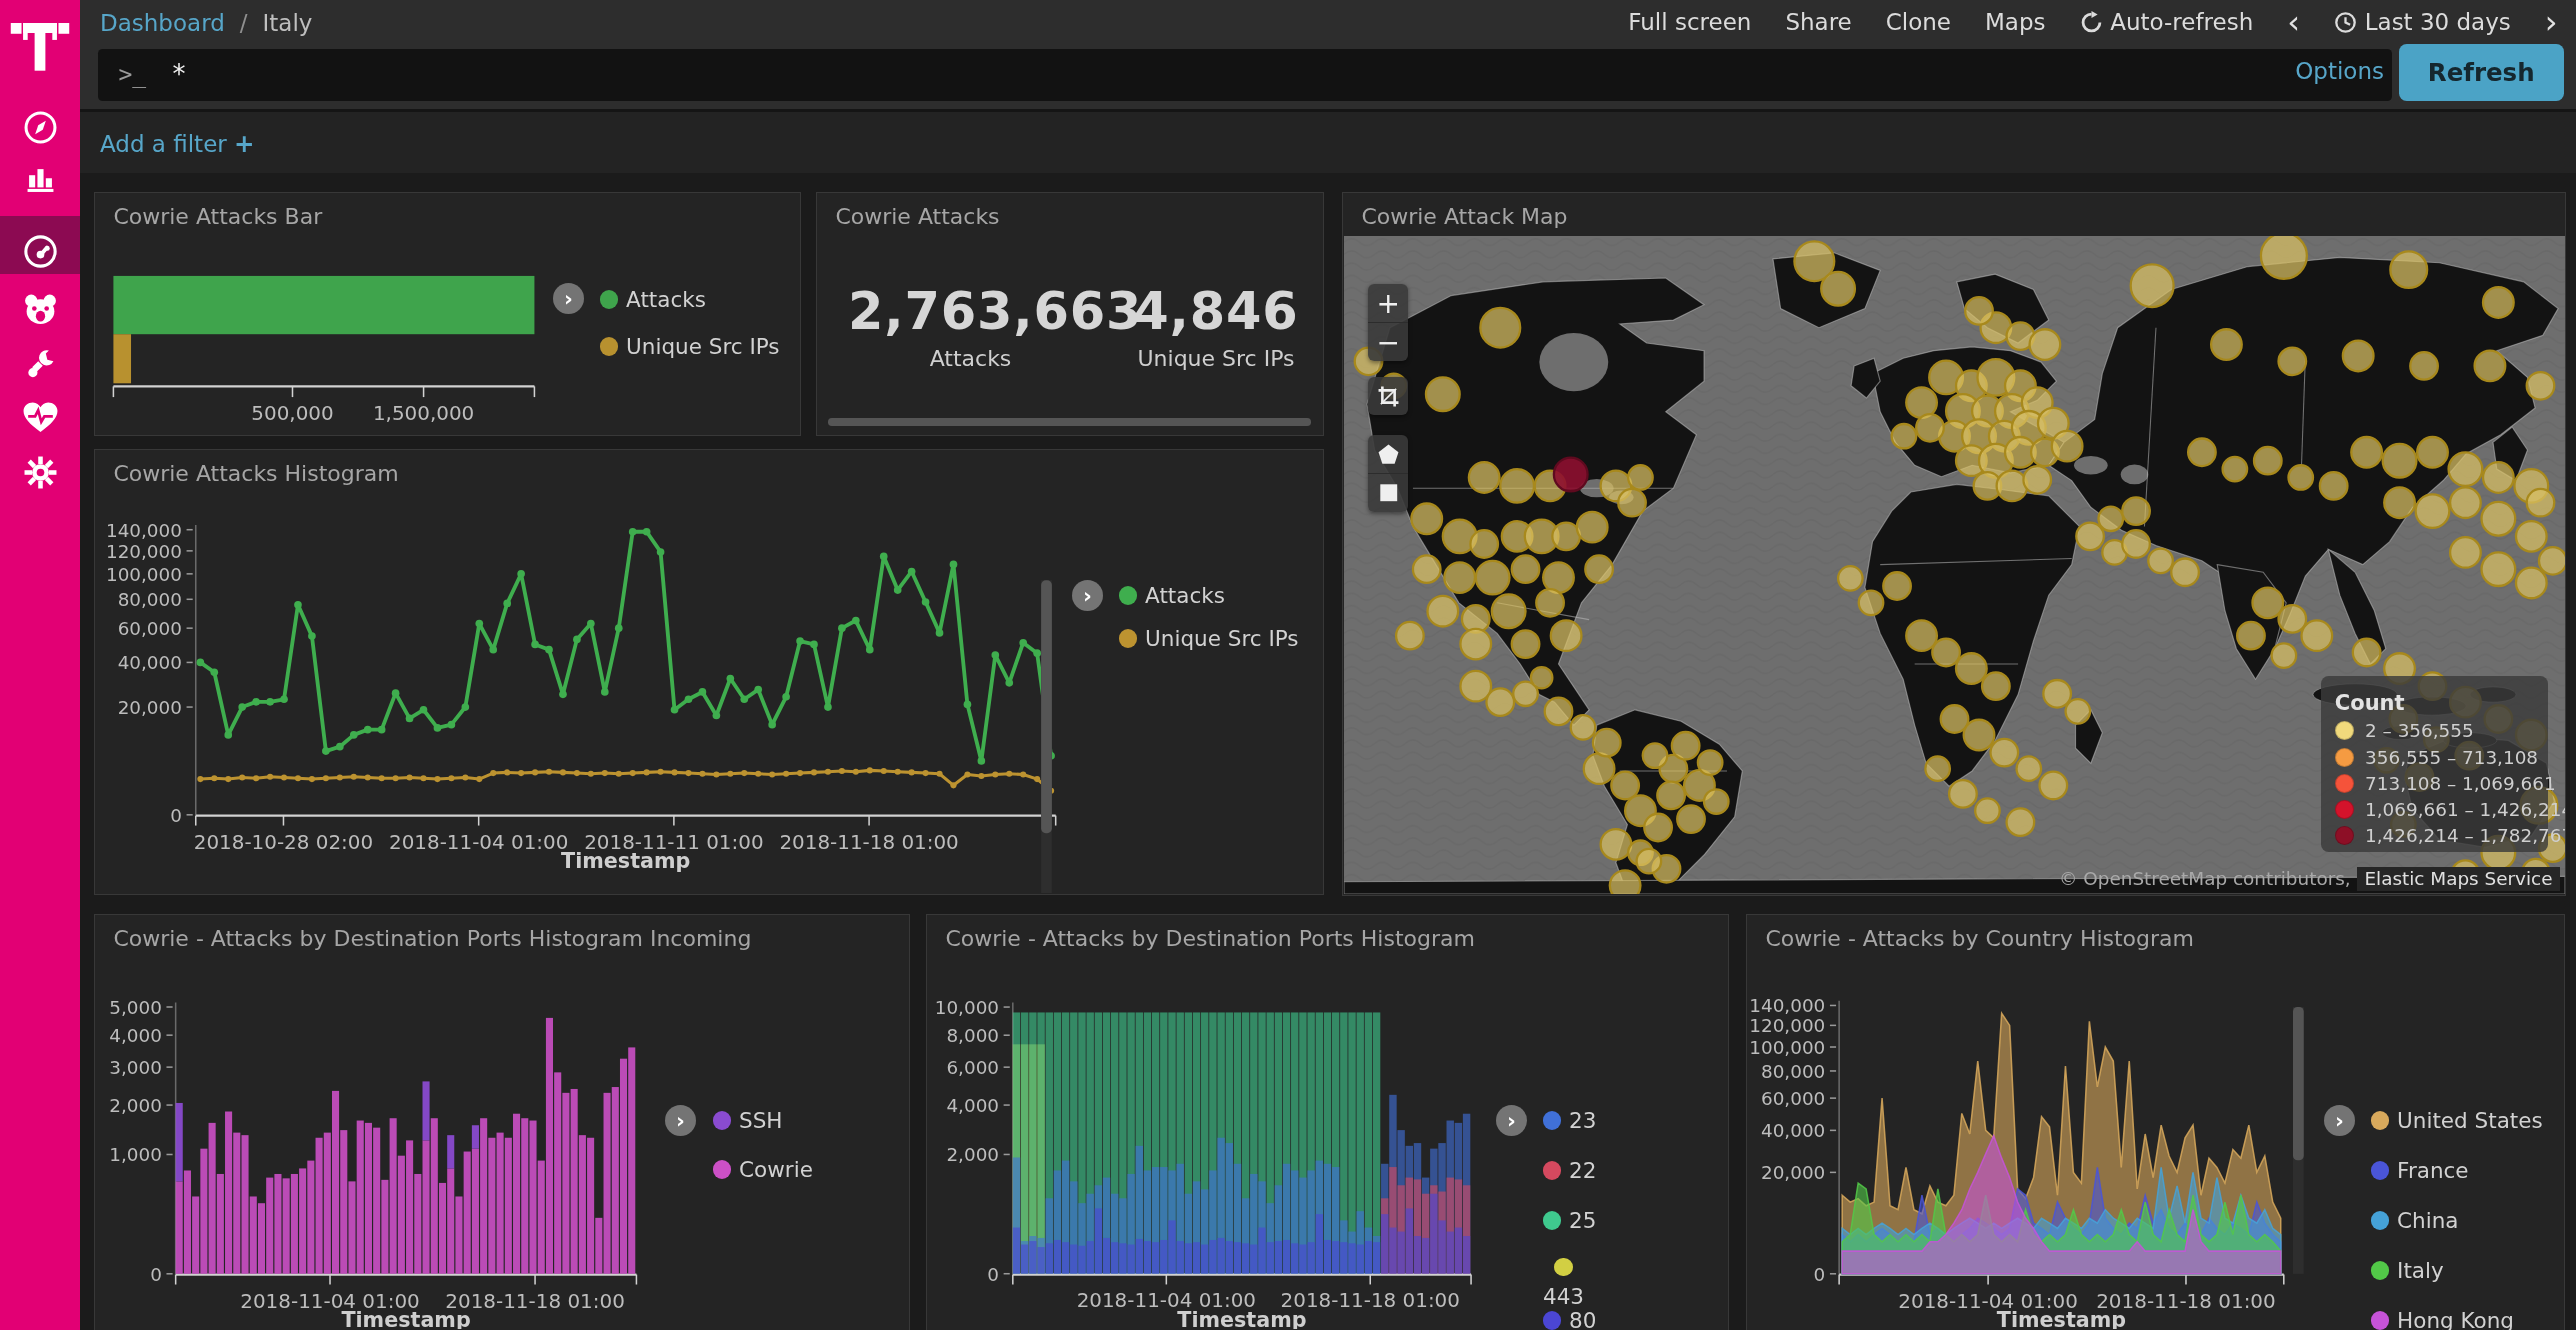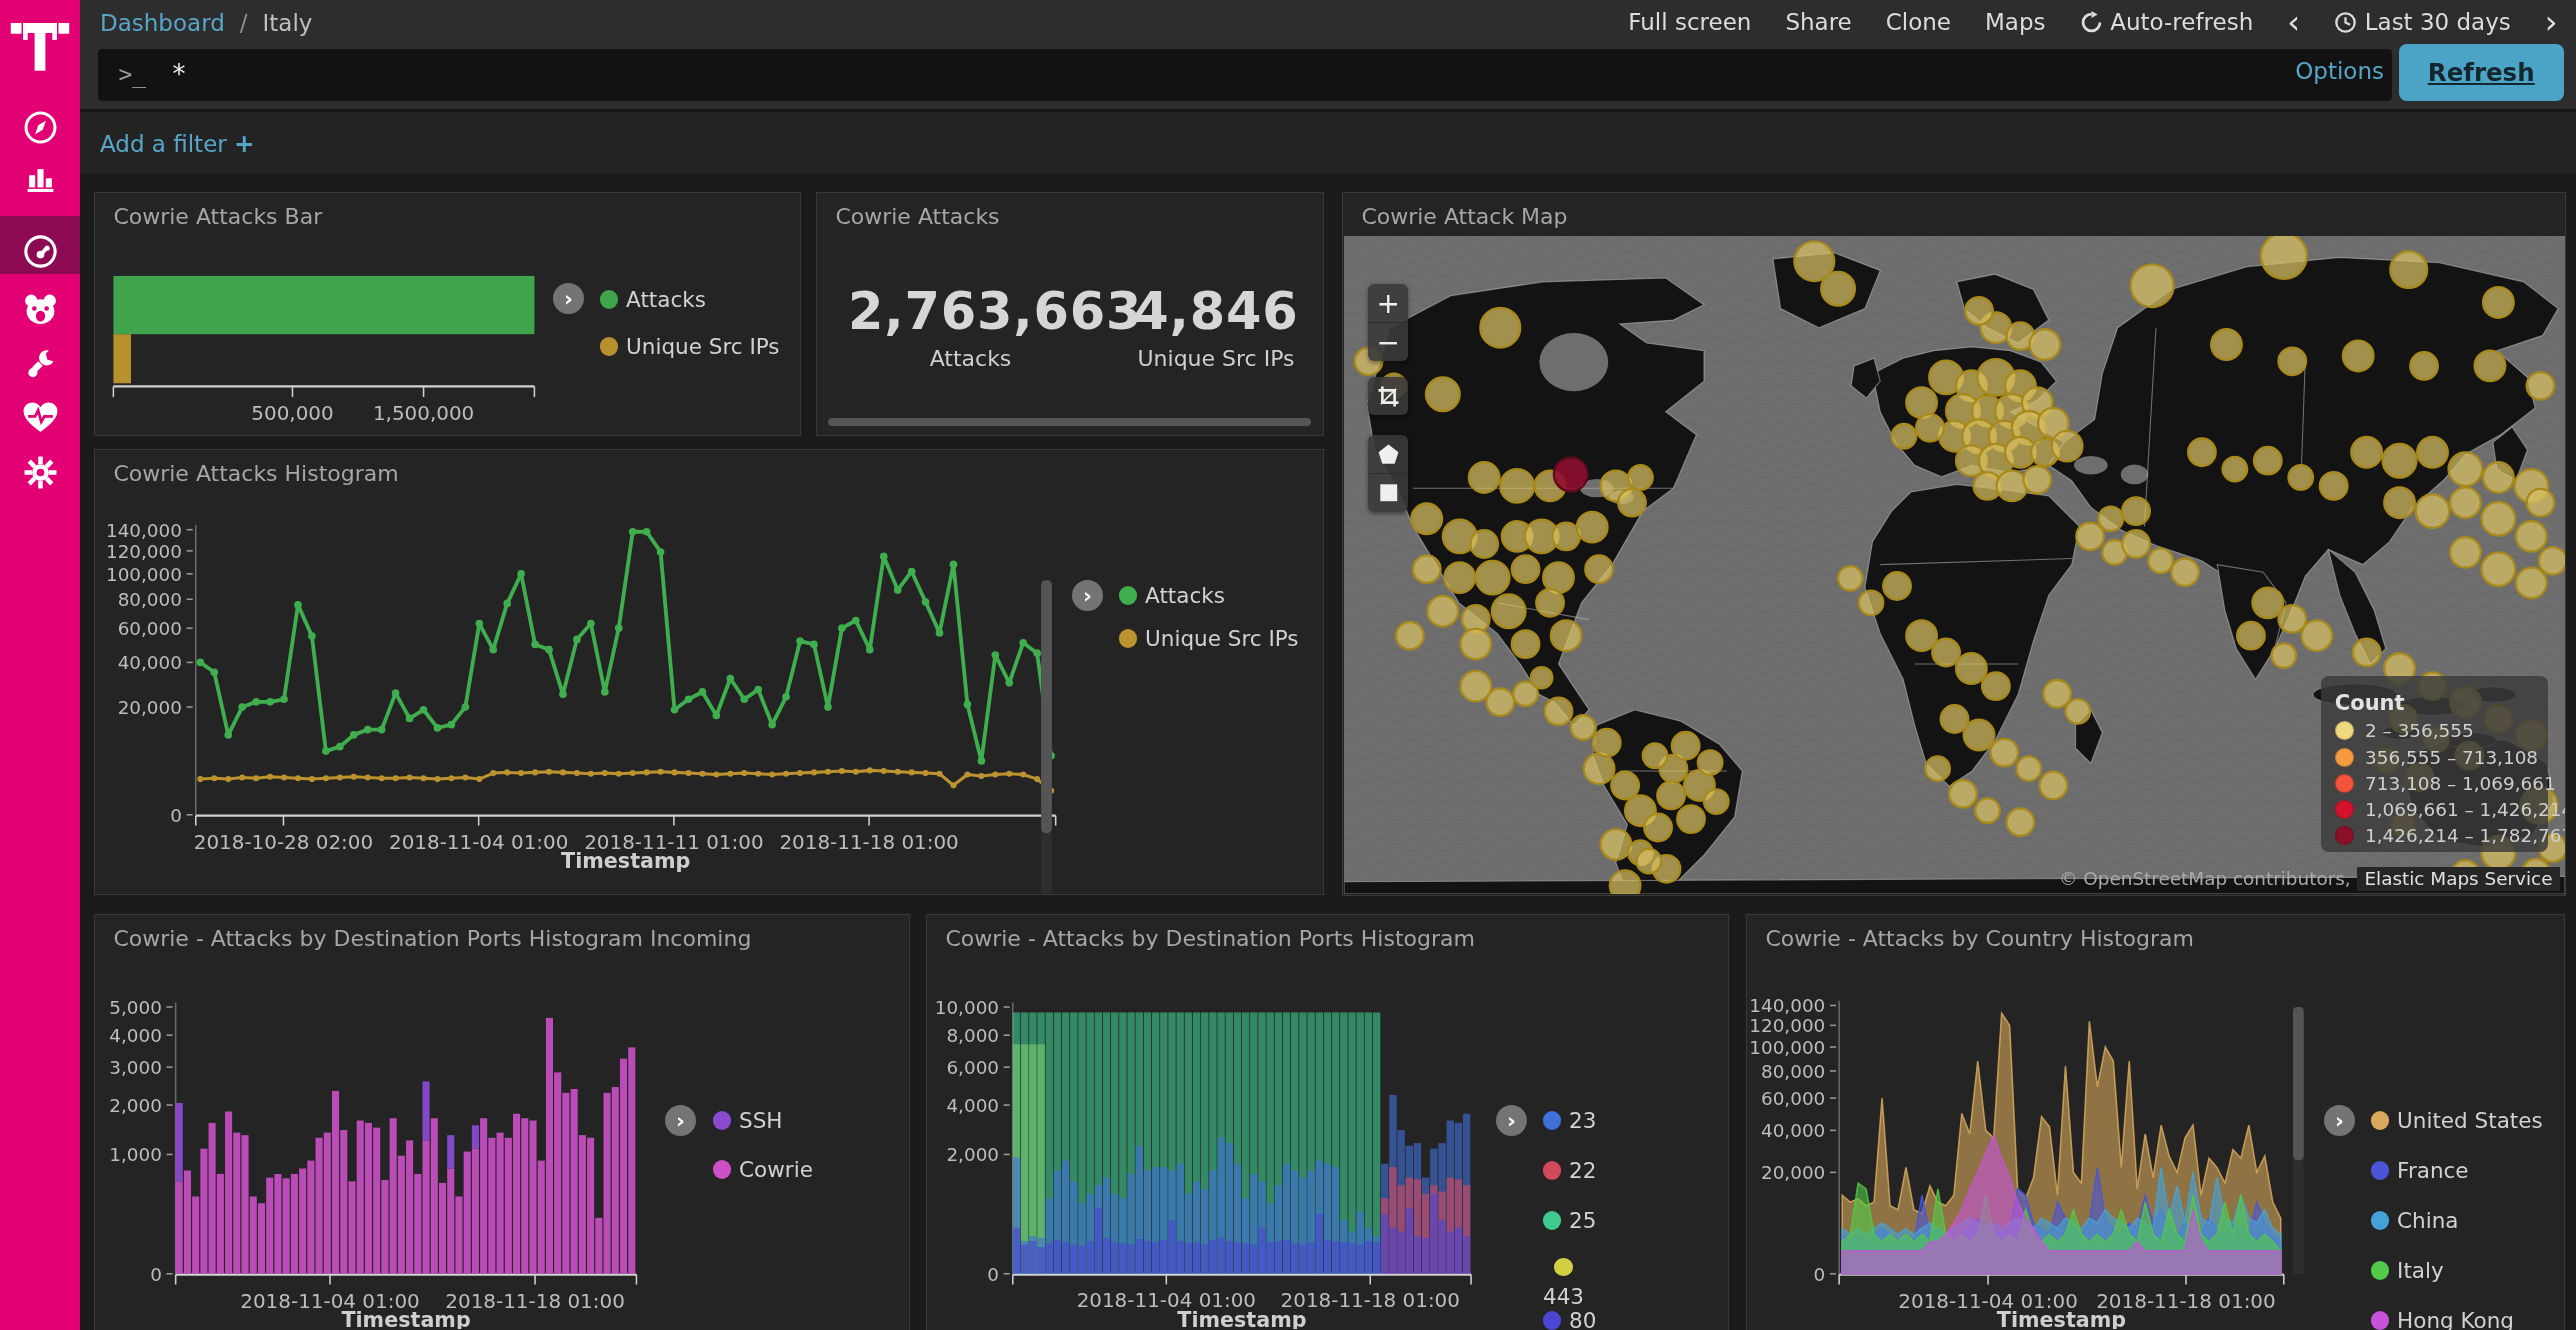--- a/index.html
+++ b/index.html
@@ -20,21 +20,21 @@
   #nav-right{position:absolute;right:18.4px;top:0;height:44px;display:flex;align-items:center;gap:34px;font-size:23px;color:#dcdcdc;}
   .nav-item{display:flex;align-items:center;gap:7.7px;cursor:pointer;white-space:nowrap;}
   .chev{font-size:32px;color:#e2e2e2;line-height:1;}
   
   #query-row{position:absolute;left:0;top:44px;width:100%;height:64px;}
   #query-input{position:absolute;left:18.4px;top:4.6px;width:2294px;height:52px;background:#121212;border-radius:4.6px;}
   #query-prompt{position:absolute;left:20px;top:12.3px;font-family:"DejaVu Sans Mono","Liberation Mono",monospace;font-size:23px;color:#9a9a9a;}
   #query-value{position:absolute;left:74px;top:10px;font-size:26px;color:#f2f2f2;}
   #options-link{position:absolute;right:192px;top:14px;font-size:23px;color:#57a6c9;cursor:pointer;}
   #refresh-btn{position:absolute;right:12.3px;top:0px;width:165px;height:57px;background:#4ba3c6;border-radius:7.7px;
-    display:flex;align-items:center;justify-content:center;font-size:24.5px;font-weight:bold;color:#15272e;text-decoration:underline;cursor:pointer;}
+    display:flex;align-items:center;justify-content:center;font-size:24.5px;font-weight:bold;color:#15272e;cursor:pointer;}
   
   #filter-row{left:80px;top:112px;width:2496px;height:61px;background:#232323;z-index:5;}
   #add-filter{position:absolute;left:20px;top:17px;font-size:23px;color:#57a6c9;cursor:pointer;}
   #add-filter b{font-weight:bold;font-size:24.5px;}
   
   .panel{position:absolute;background:#242424;border:1.5px solid #383838;box-sizing:border-box;overflow:hidden;}
   .panel h3{margin:0;position:absolute;left:18.4px;top:10.7px;font-size:22px;font-weight:400;color:#a6a6a6;white-space:nowrap;}
   #panel-bar{left:94px;top:192px;width:707px;height:244px;}
   #panel-metric{left:816px;top:192px;width:508px;height:244px;}
   #panel-map{left:1342px;top:192px;width:1224px;height:704px;}

